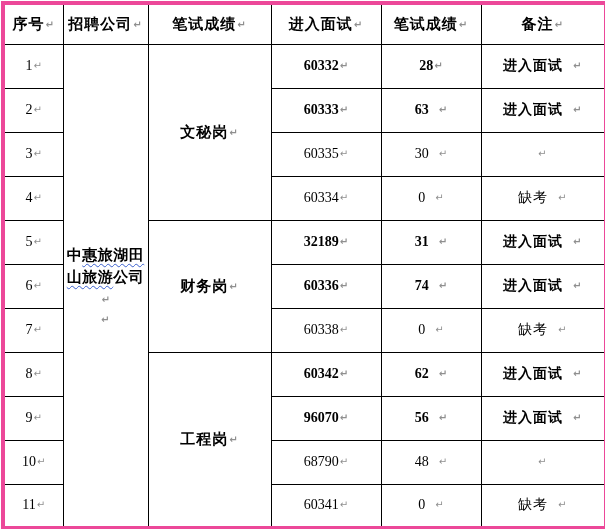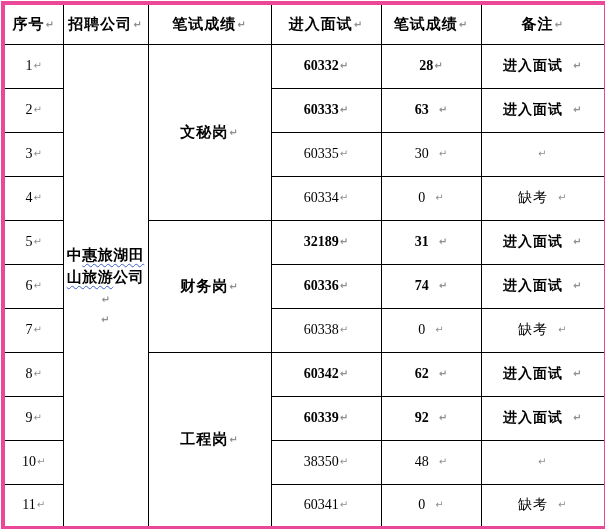--- a/index.html
+++ b/index.html
@@ -107,28 +107,28 @@
   <tr class="row">
     <td><span>8</span><span class="rm tight">↵</span></td>
     <td class="post" rowspan="4"><span>工程岗</span><span class="rm tight">↵</span></td>
     <td class="b"><span>60342</span><span class="rm tight">↵</span></td>
     <td class="b"><span>62</span><span class="rm gap">↵</span></td>
     <td class="remark b"><span>进入面试</span><span class="rm gap">↵</span></td>
   </tr>
 
   <tr class="row">
     <td><span>9</span><span class="rm tight">↵</span></td>
-    <td class="b"><span>60339</span><span class="rm tight">↵</span></td>
-    <td class="b"><span>92</span><span class="rm gap">↵</span></td>
+    <td class="b"><span>96070</span><span class="rm tight">↵</span></td>
+    <td class="b"><span>56</span><span class="rm gap">↵</span></td>
     <td class="remark b"><span>进入面试</span><span class="rm gap">↵</span></td>
   </tr>
 
   <tr class="row">
     <td><span>10</span><span class="rm tight">↵</span></td>
-    <td><span>38350</span><span class="rm tight">↵</span></td>
+    <td><span>68790</span><span class="rm tight">↵</span></td>
     <td><span>48</span><span class="rm gap">↵</span></td>
     <td class="remark"><span></span><span class="rm">↵</span></td>
   </tr>
 
   <tr class="row">
     <td><span>11</span><span class="rm tight">↵</span></td>
     <td><span>60341</span><span class="rm tight">↵</span></td>
     <td><span>0</span><span class="rm gap">↵</span></td>
     <td class="remark"><span>缺考</span><span class="rm gap">↵</span></td>
   </tr>

